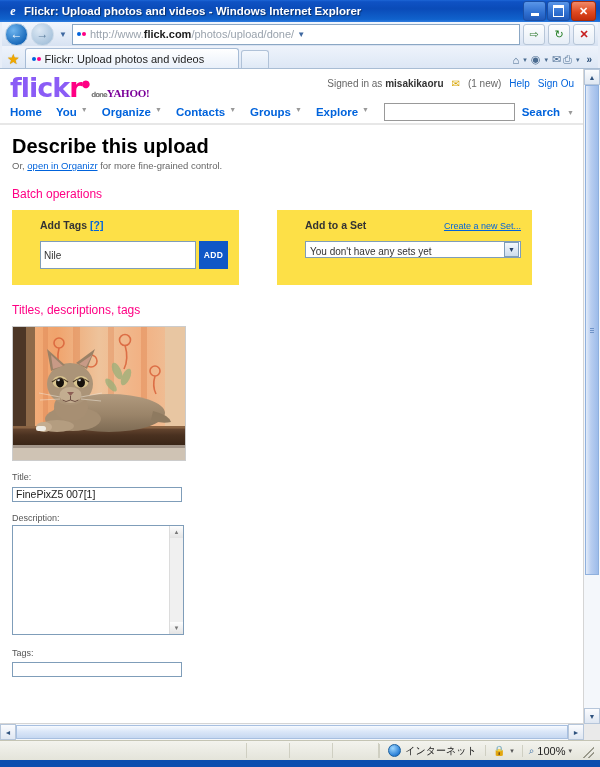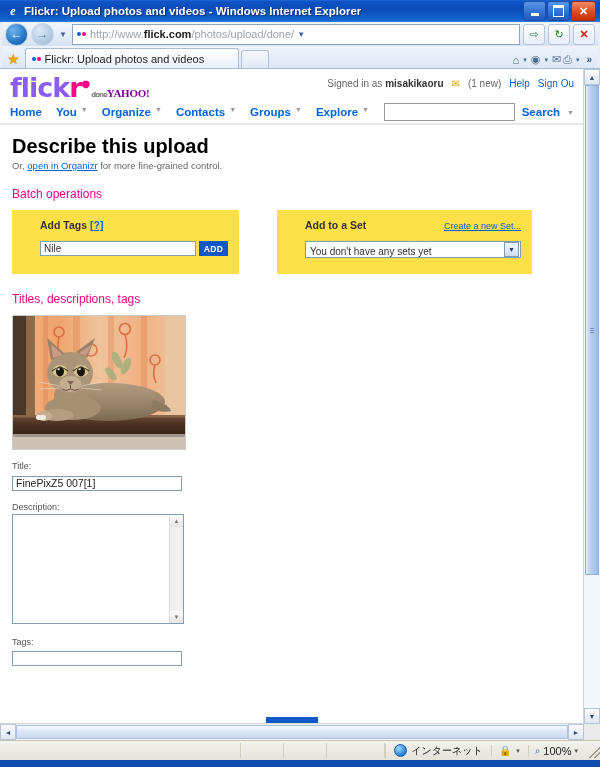--- a/index.html
+++ b/index.html
@@ -159,21 +159,21 @@
   .panel{background:#fde047;padding:9px 11px 16px 28px;box-sizing:border-box;}
   .panel.left{width:227px;}
   .panel.right{width:255px;}
   .panel-head{display:flex;justify-content:space-between;align-items:baseline;
     margin-bottom:10px;}
   .panel-title{font-size:10.5px;font-weight:bold;color:#333;}
   .panel-title a{color:#0063dc;}
   .panel-link{font-size:9px;color:#0063dc;}
   .tagrow{display:flex;align-items:stretch;}
   .taginput{
-    width:162px;height:15px;border:1px solid #7f9db9;background:#fff;
+    width:162px;height:28px;border:1px solid #7f9db9;background:#fff;
     font-size:10px;padding:0 3px;color:#333;box-sizing:border-box;
     font-family:"Liberation Sans",sans-serif;
   }
   .addbtn{
     width:29px;background:#1057c7;color:#fff;font-size:8.5px;font-weight:bold;
     display:flex;align-items:center;justify-content:center;border:none;
     margin-left:3px;letter-spacing:.3px;
   }
   .selectbox{
     width:100%;height:17px;border:1px solid #7f9db9;background:#fff;
@@ -251,21 +251,21 @@
   .htrack{flex:1 1 auto;background:#f4f7fb;position:relative;}
   .hthumb{position:absolute;top:1px;bottom:1px;left:0;right:0;
     background:linear-gradient(to bottom,#f7faff,#dbe7f8 45%,#c6d8f1);
     border:1px solid #a7bfe0;box-sizing:border-box;}
 
   
   .statusbar{
     height:20px;display:flex;align-items:center;
     background:linear-gradient(to bottom,#f3f3ee,#e4e4da);
     border-top:1px solid #c4c4b4;font-size:10px;color:#222;
-    box-sizing:border-box;padding:0 0;
+    box-sizing:border-box;padding:0 6px;
   }
   .st-cell{height:15px;border-right:1px solid #cfcfc2;}
   .st-flex{flex:1 1 auto;}
   .st-zone{display:flex;align-items:center;gap:4px;padding:0 8px;
     border-left:1px solid #cfcfc2;white-space:nowrap;}
   .globe{width:11px;height:11px;border-radius:50%;
     background:radial-gradient(circle at 35% 30%,#9fd8ff,#2a7fd6 70%,#14559b);
     border:1px solid #1b5f9e;flex:0 0 auto;}
   .lockico{font-size:10px;color:#5a5a4f;}
   .zoomico{font-size:10px;color:#3a6ea5;}

